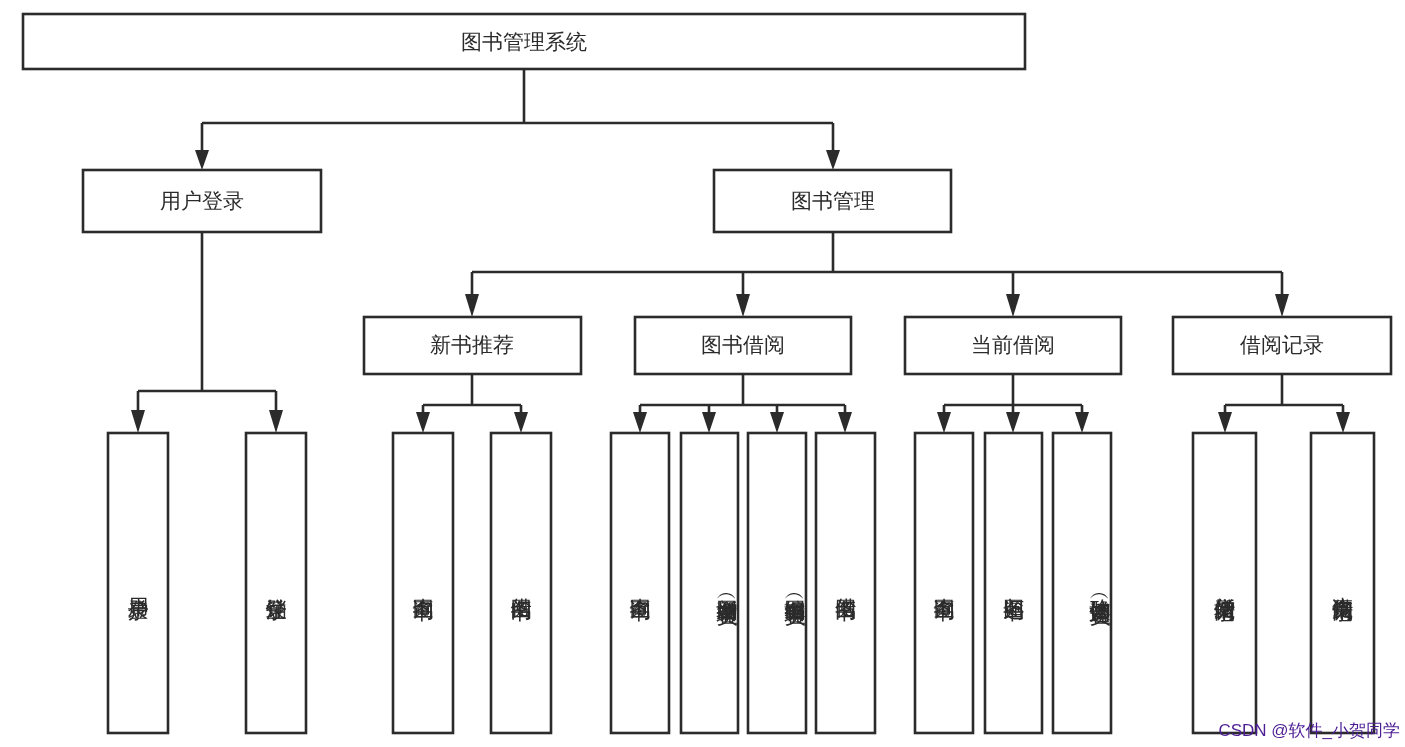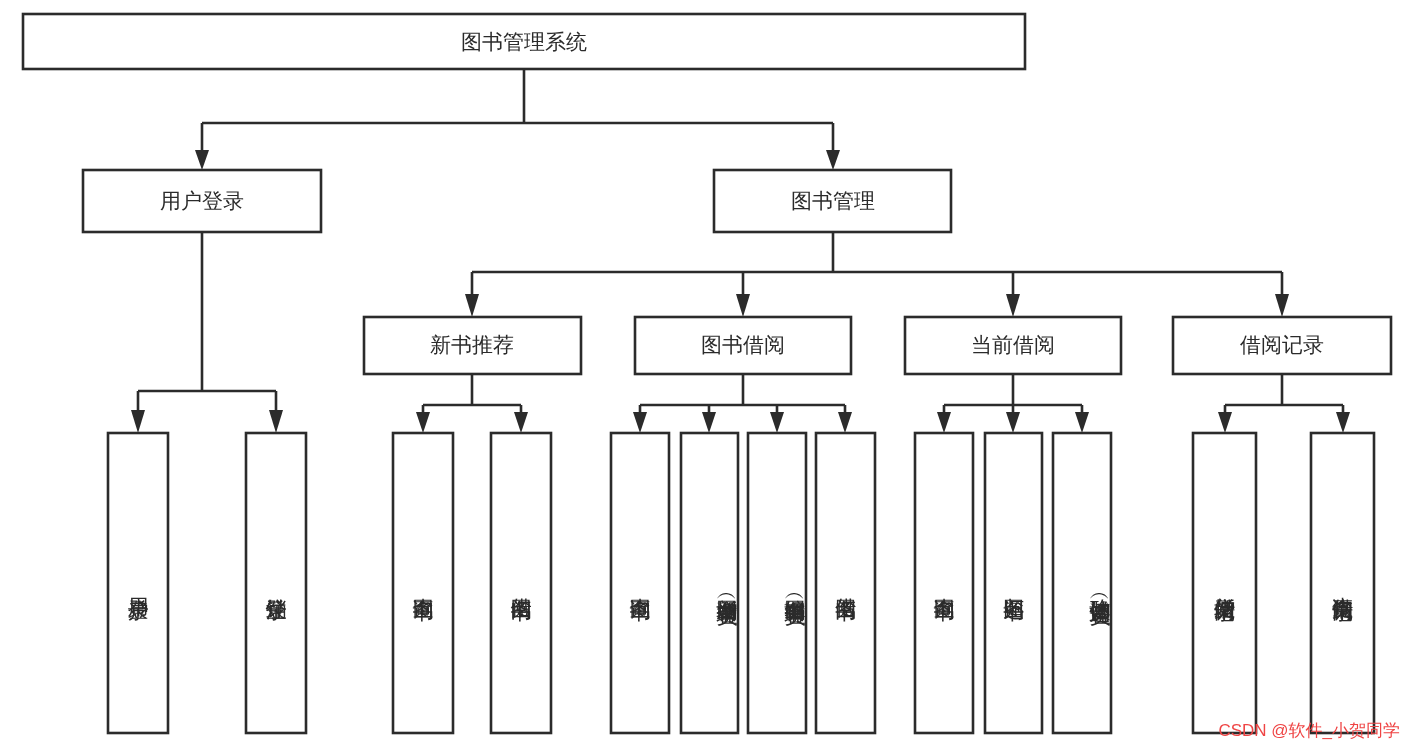--- a/index.html
+++ b/index.html
@@ -62,21 +62,21 @@
     letter-spacing: 1px;
     white-space: nowrap;
     pointer-events: none;
   }
   .watermark {
     position: absolute;
     right: 8px;
     bottom: 4px;
     font-family: "Liberation Sans", "DejaVu Sans", sans-serif;
     font-size: 17px;
-    color: #ef4444;
+    color: #4c1d95;
     white-space: nowrap;
     pointer-events: none;
   }
 </style>
 </head>
 <body>
 
 <div id="diagram-root">
 
   <svg id="flow" viewBox="0 0 1405 747">

